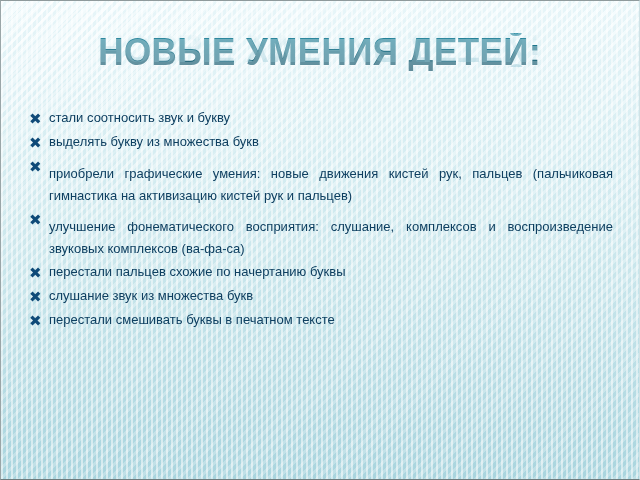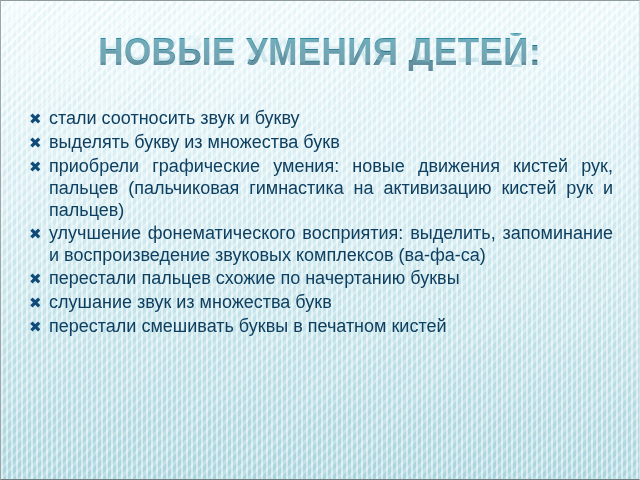--- a/index.html
+++ b/index.html
@@ -143,31 +143,32 @@
     margin-top: 1px;
     font-size: 15px;
     line-height: 22px;
     color: #0f4a78;
     text-align: left;
     font-family: "DejaVu Sans", sans-serif;
   }
 
   .bullet-text {
     flex: 1 1 auto;
-    font-size: 18px;
+    font-size: 13px;
     line-height: 22px;
     color: #0e3f60;
     text-align: left;
     hyphens: none;
     word-spacing: 0px;
   }
 
   .bullet-text.justify {
     text-align: justify;
     text-align-last: left;
+    margin-top: 8px;
   }
 </style>
 </head>
 <body>
 
 <div class="slide">
   <div class="content">
 
     <div class="title-block">
       <span class="title-text">НОВЫЕ УМЕНИЯ ДЕТЕЙ:</span>
@@ -182,30 +183,30 @@
         <li class="bullet-item">
           <span class="bullet-marker">✖</span>
           <span class="bullet-text">выделять букву из множества букв</span>
         </li>
         <li class="bullet-item">
           <span class="bullet-marker">✖</span>
           <span class="bullet-text justify">приобрели графические умения: новые движения кистей рук, пальцев (пальчиковая гимнастика на активизацию кистей рук и пальцев)</span>
         </li>
         <li class="bullet-item">
           <span class="bullet-marker">✖</span>
-          <span class="bullet-text justify">улучшение фонематического восприятия: выделить, запоминание и воспроизведение звуковых комплексов (ва-фа-са)</span>
+          <span class="bullet-text justify">улучшение фонематического восприятия: слушание, комплексов и воспроизведение звуковых комплексов (ва-фа-са)</span>
         </li>
         <li class="bullet-item">
           <span class="bullet-marker">✖</span>
           <span class="bullet-text">перестали пальцев схожие по начертанию буквы</span>
         </li>
         <li class="bullet-item">
           <span class="bullet-marker">✖</span>
           <span class="bullet-text">слушание звук из множества букв</span>
         </li>
         <li class="bullet-item">
           <span class="bullet-marker">✖</span>
-          <span class="bullet-text">перестали смешивать буквы в печатном кистей</span>
+          <span class="bullet-text">перестали смешивать буквы в печатном тексте</span>
         </li>
       </ul>
 
   </div>
 </div>
 
 </body></html>

